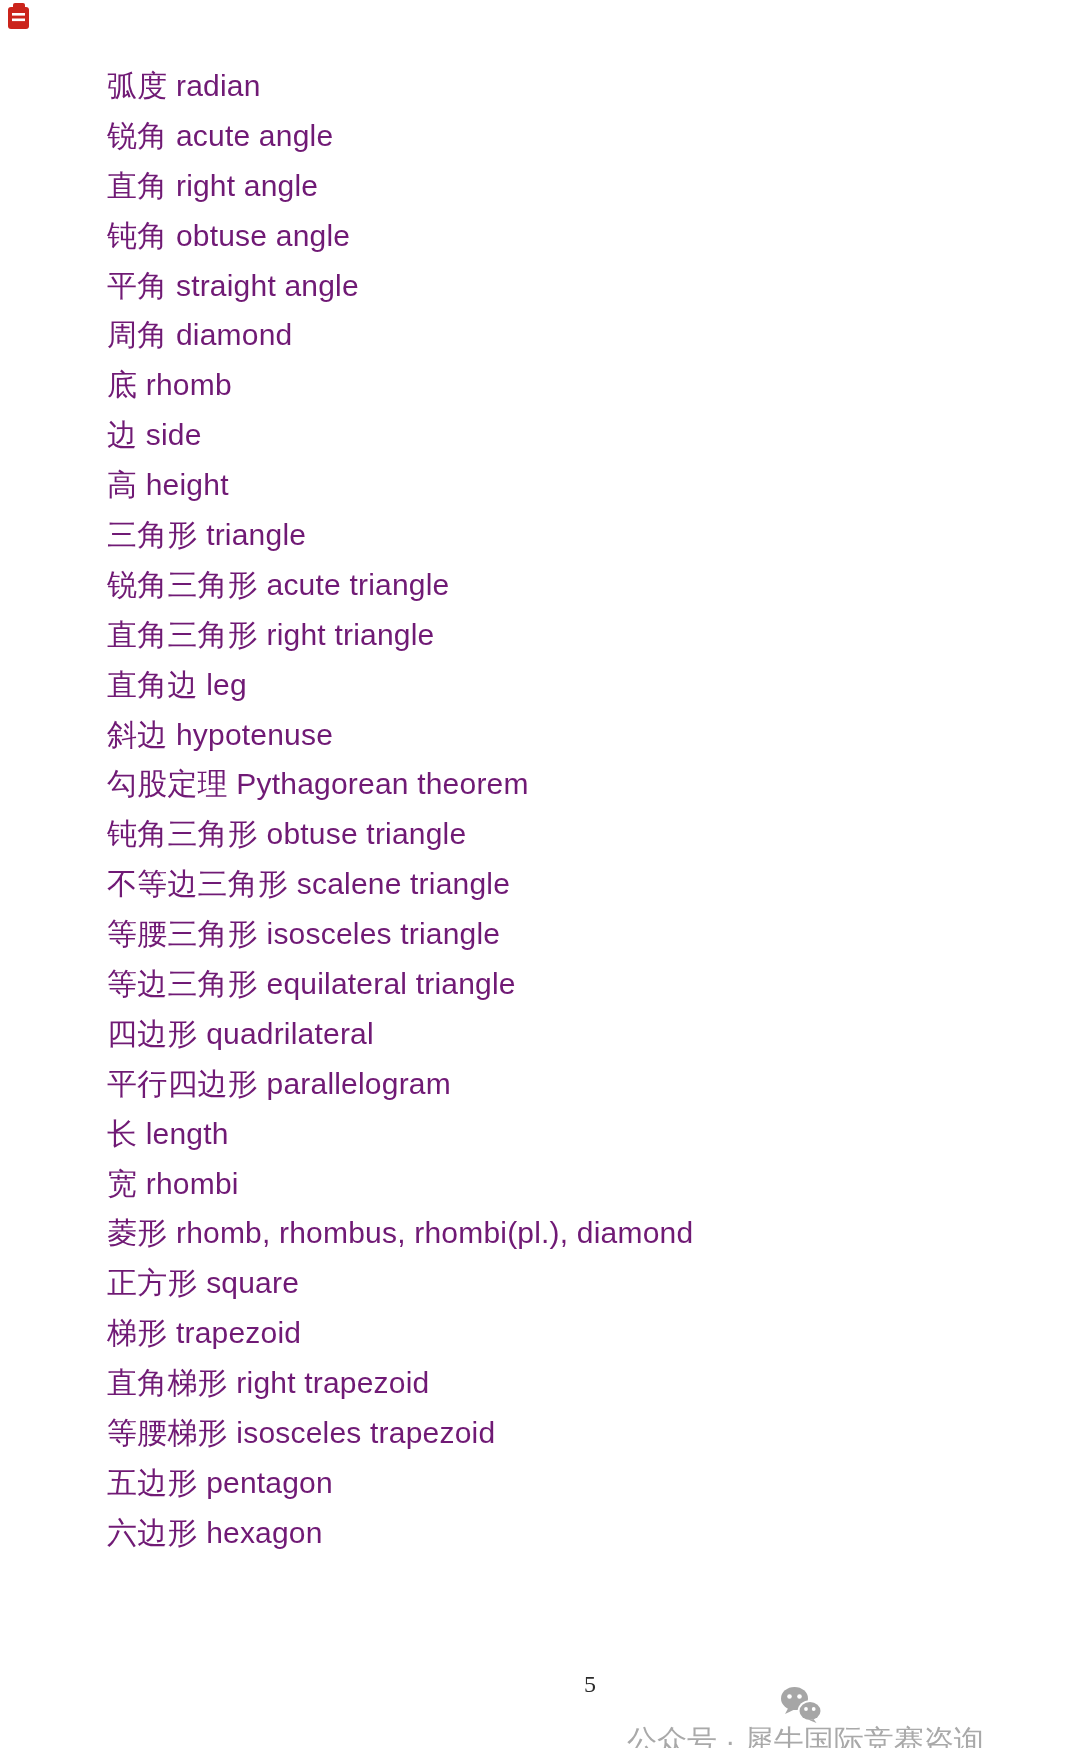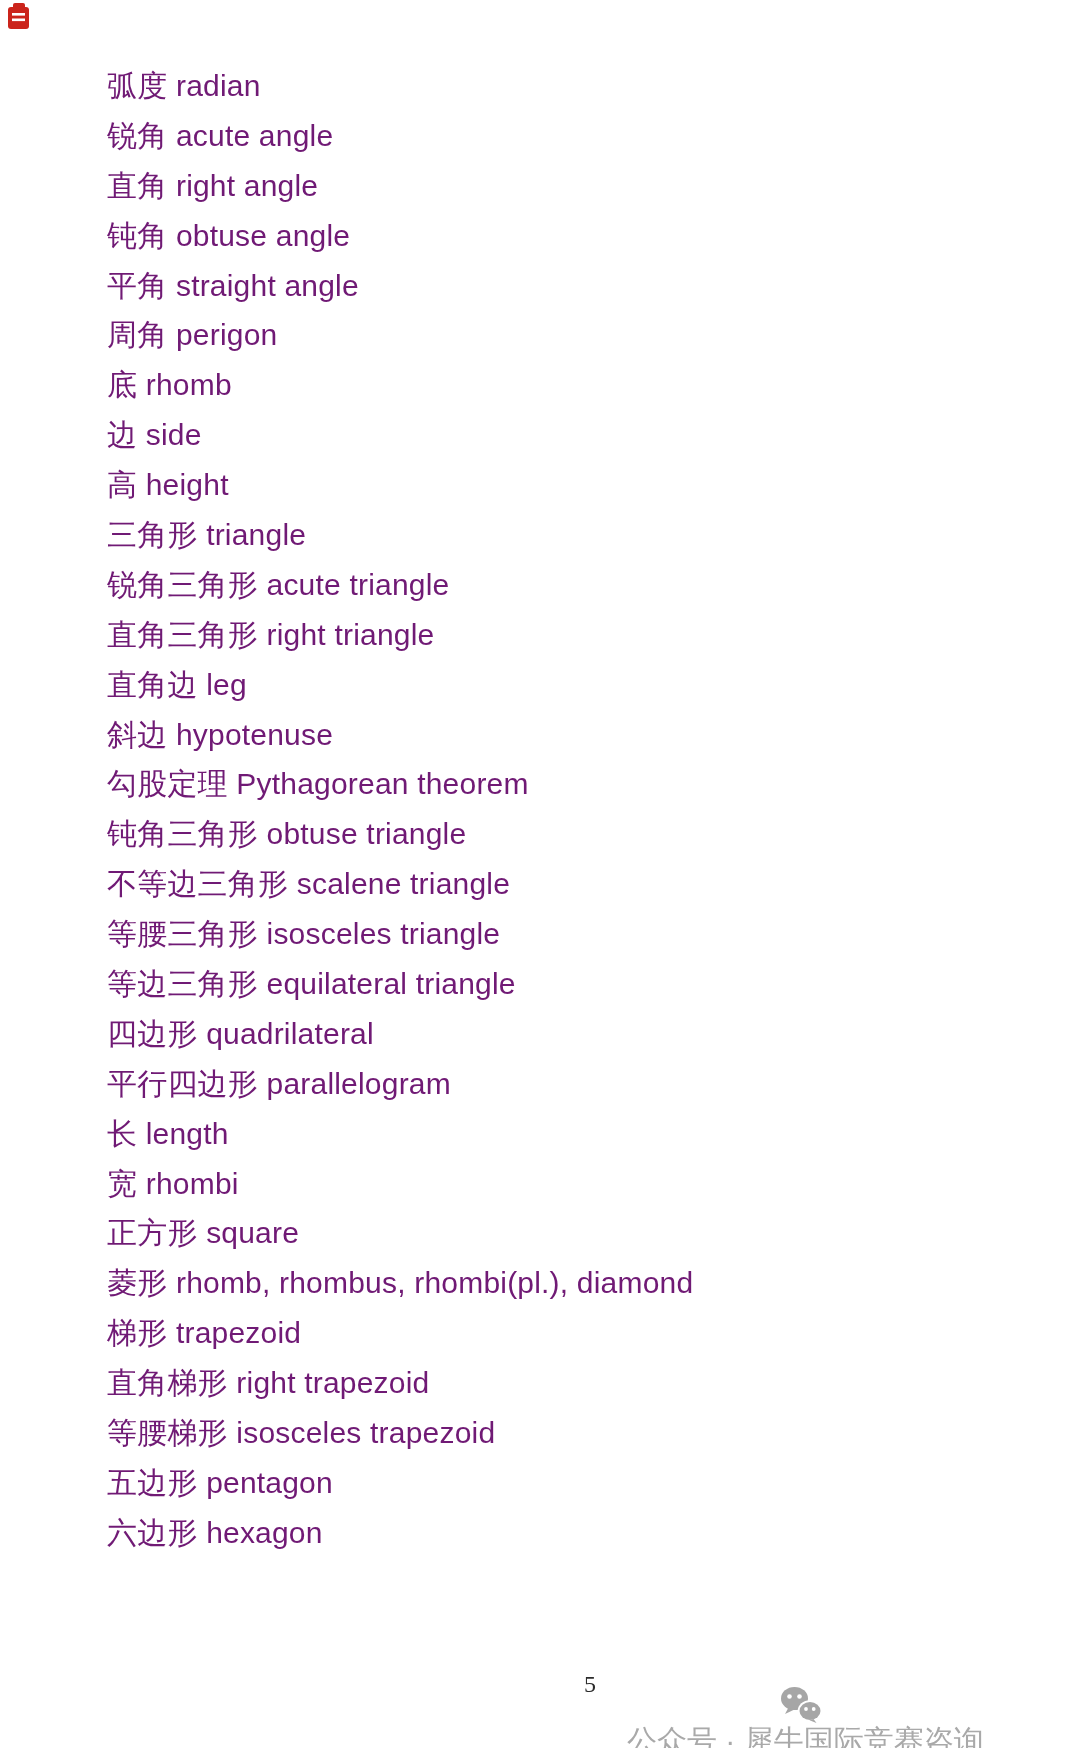--- a/index.html
+++ b/index.html
@@ -86,40 +86,40 @@
     <rect x="4" y="10" width="13" height="2.6" fill="#ffffff"></rect>
     <rect x="4" y="15.5" width="13" height="2.6" fill="#ffffff"></rect>
   </svg>
 
   <ul class="vocab-list">
     <li>弧度 radian</li>
     <li>锐角 acute angle</li>
     <li>直角 right angle</li>
     <li>钝角 obtuse angle</li>
     <li>平角 straight angle</li>
-    <li>周角 perigon</li>
+    <li>周角 diamond</li>
     <li>底 rhomb</li>
     <li>边 side</li>
     <li>高 height</li>
     <li>三角形 triangle</li>
     <li>锐角三角形 acute triangle</li>
     <li>直角三角形 right triangle</li>
     <li>直角边 leg</li>
     <li>斜边 hypotenuse</li>
     <li>勾股定理 Pythagorean theorem</li>
     <li>钝角三角形 obtuse triangle</li>
     <li>不等边三角形 scalene triangle</li>
     <li>等腰三角形 isosceles triangle</li>
     <li>等边三角形 equilateral triangle</li>
     <li>四边形 quadrilateral</li>
     <li>平行四边形 parallelogram</li>
     <li>长 length</li>
     <li>宽 rhombi</li>
+    <li>菱形 rhomb, rhombus, rhombi(pl.), diamond</li>
     <li>正方形 square</li>
-    <li>菱形 rhomb, rhombus, rhombi(pl.), diamond</li>
     <li>梯形 trapezoid</li>
     <li>直角梯形 right trapezoid</li>
     <li>等腰梯形 isosceles trapezoid</li>
     <li>五边形 pentagon</li>
     <li>六边形 hexagon</li>
   </ul>
 
   <div class="footer">
     <span class="page-number">5</span>
 

